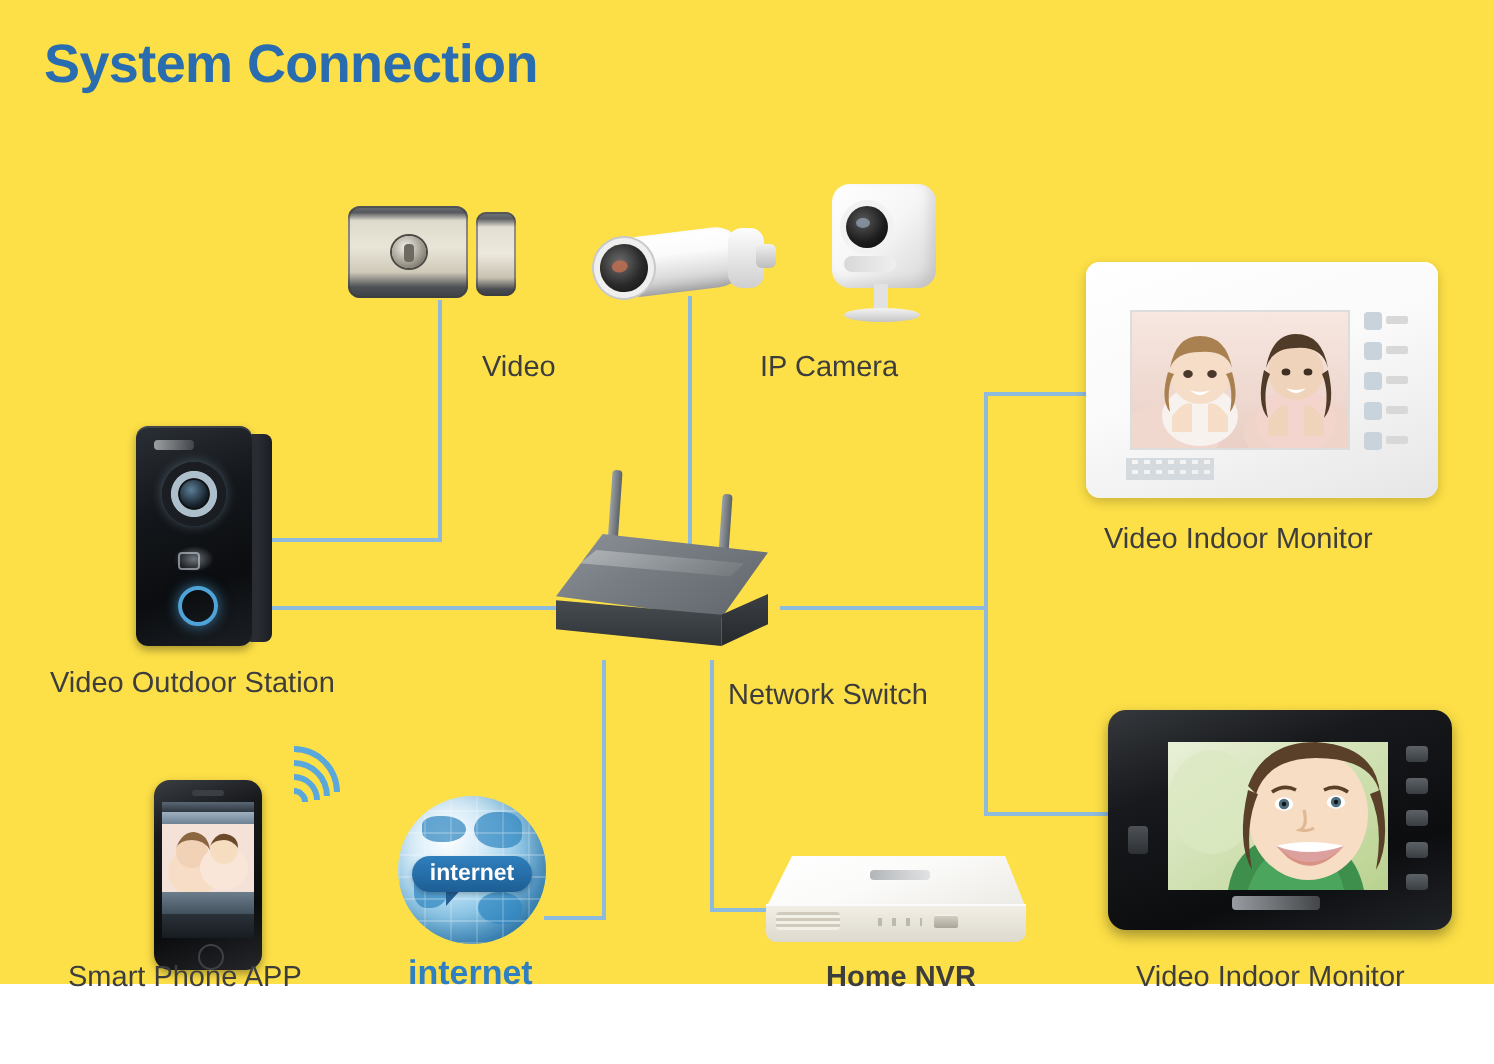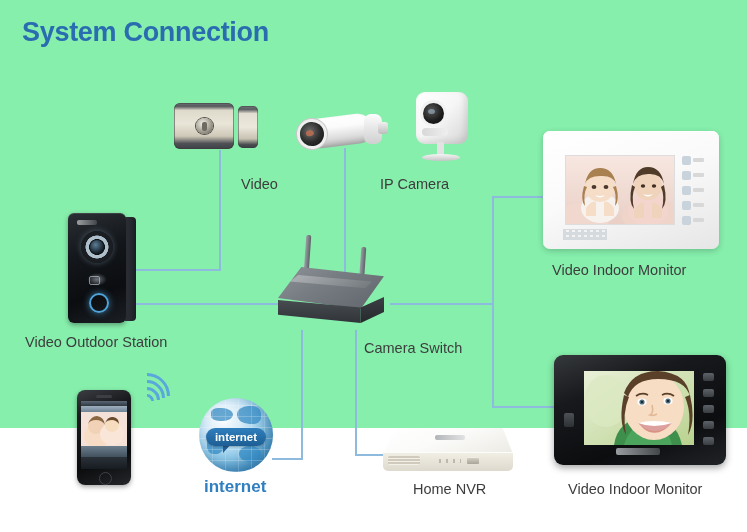--- a/index.html
+++ b/index.html
@@ -1,18 +1,18 @@
 <!DOCTYPE html>
 <html><head>
 <meta charset="utf-8">
 <style>
   html,body{margin:0;padding:0;background:#ffffff;}
   body{width:747px;height:532px;overflow:hidden;position:relative;
        font-family:"Liberation Sans","DejaVu Sans",sans-serif;}
-  #stage{position:absolute;left:0;top:0;width:747px;height:428px;background:#86efac;}
+  #stage{position:absolute;left:0;top:0;width:747px;height:492px;background:#fde047;}
 
   
   #title{position:absolute;left:22px;top:17px;font-size:27px;font-weight:bold;
          color:#2a6cb0;letter-spacing:-0.3px;white-space:nowrap;}
 
   
   .wire{position:absolute;background:#8dbadd;}
   .wire.h{height:2px;}
   .wire.v{width:2px;}
 
@@ -250,21 +250,21 @@
   <div class="label" style="left:25px;top:334px;">Video Outdoor Station</div>
 
   <div class="dev" style="left:272px;top:235px;width:120px;height:96px;">
     <div id="sw-ant1"></div>
     <div id="sw-ant2"></div>
     <div id="sw-top"></div>
     <div id="sw-front"></div>
     <div id="sw-right"></div>
     <div id="sw-sheen"></div>
   </div>
-  <div class="label" style="left:364px;top:340px;">Camera Switch</div>
+  <div class="label" style="left:364px;top:340px;">Network Switch</div>
 
   <div class="dev" style="left:543px;top:131px;width:176px;height:118px;">
     <div id="wm-body"></div>
     <div id="wm-screen">
       <svg viewBox="0 0 108 68" width="108" height="68">
         <defs>
           <linearGradient id="wbg" x1="0" y1="0" x2="0" y2="1">
             <stop offset="0" stop-color="#f7e7e0"></stop>
               <stop offset="1" stop-color="#e9cfc5"></stop>
           </linearGradient>
@@ -366,21 +366,21 @@
   <div class="label" style="left:568px;top:481px;">Video Indoor Monitor</div>
 
   <div class="dev" style="left:383px;top:428px;width:130px;height:44px;">
     <div id="nvr-top"></div>
     <div id="nvr-logo"></div>
     <div id="nvr-front"></div>
     <div id="nvr-vent"></div>
     <div id="nvr-leds"></div>
     <div id="nvr-usb"></div>
   </div>
-  <div class="label" style="left:413px;top:481px;">Home NVR</div>
+  <div class="label" style="left:413px;top:481px;font-weight:bold;">Home NVR</div>
 
   <div class="dev" style="left:77px;top:390px;width:54px;height:95px;">
     <div id="ph-body"></div>
     <div id="ph-speaker"></div>
     <div id="ph-screen">
       <div id="ph-statusbar"></div>
       <div id="ph-titlebar"></div>
       <div id="ph-video">
         <svg viewBox="0 0 46 34" width="46" height="34">
           <rect width="46" height="34" fill="#f4e2d8"></rect>
@@ -396,20 +396,21 @@
       <div id="ph-keys"></div>
     </div>
     <div id="ph-home"></div>
   </div>
   <div style="position:absolute;left:126px;top:370px;width:44px;height:34px;">
     <div class="wifi-arc" style="left:14px;top:24px;width:8px;height:8px;transform:rotate(45deg);"></div>
     <div class="wifi-arc" style="left:8px;top:17px;width:20px;height:20px;transform:rotate(45deg);"></div>
     <div class="wifi-arc" style="left:3px;top:10px;width:30px;height:30px;transform:rotate(45deg);"></div>
     <div class="wifi-arc" style="left:-2px;top:3px;width:40px;height:40px;transform:rotate(45deg);"></div>
   </div>
+  <div class="label" style="left:34px;top:481px;">Smart Phone APP</div>
 
   <div class="dev" style="left:199px;top:398px;width:74px;height:74px;">
     <div id="globe">
       <div class="cont" style="left:12px;top:10px;width:22px;height:13px;border-radius:40% 60% 55% 45%;"></div>
       <div class="cont" style="left:38px;top:8px;width:24px;height:18px;border-radius:55% 45% 40% 60%;"></div>
       <div class="cont" style="left:8px;top:34px;width:18px;height:22px;border-radius:45% 55% 60% 40%;"></div>
       <div class="cont" style="left:40px;top:48px;width:22px;height:16px;border-radius:50% 50% 45% 55%;"></div>
       <div id="globe-grid"></div>
     </div>
     <div id="globe-tail"></div>

